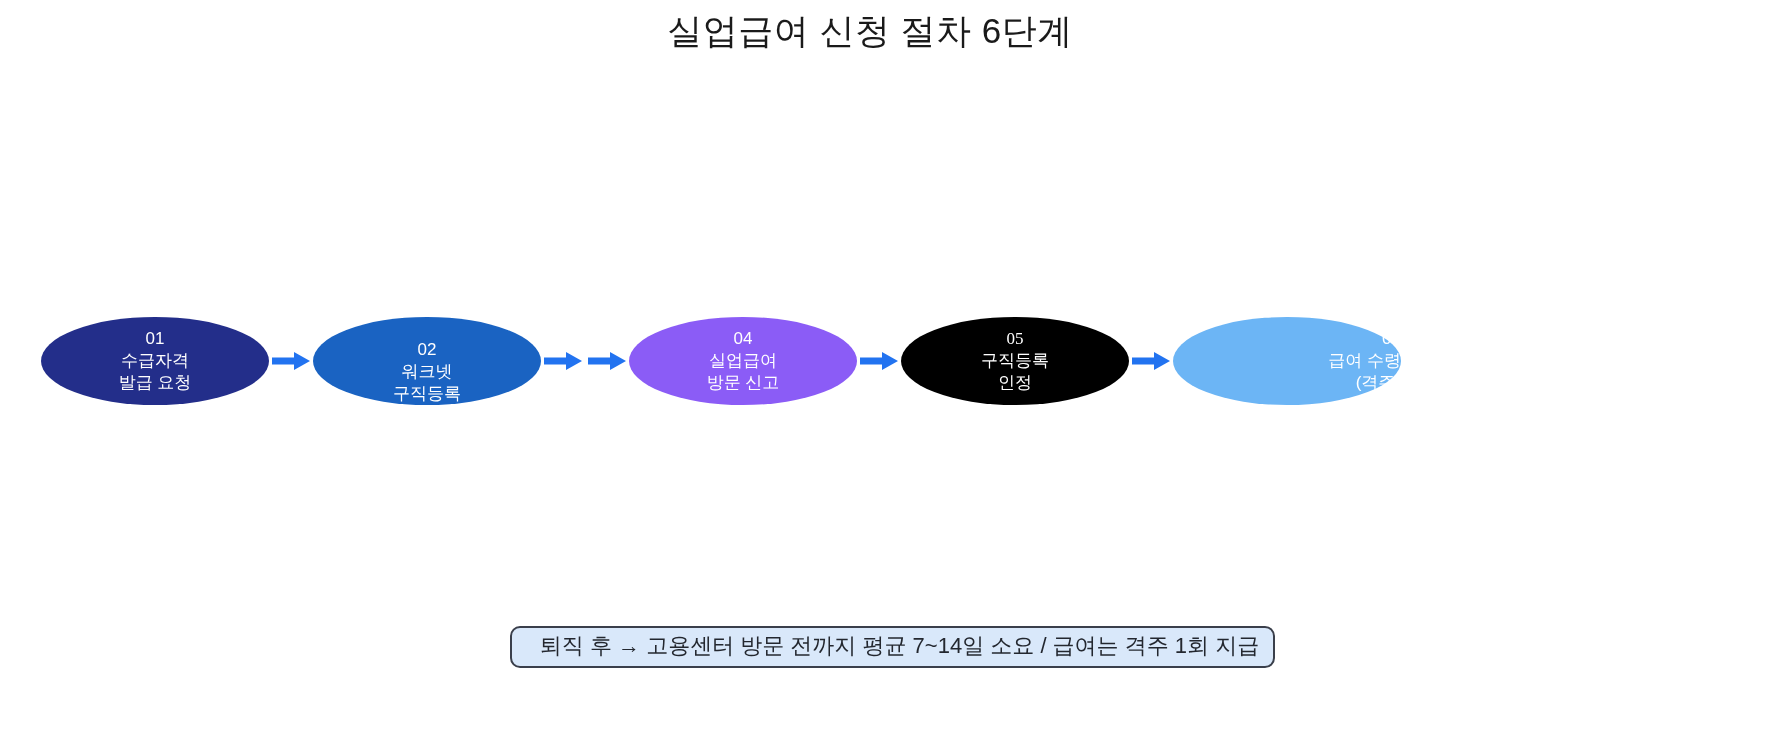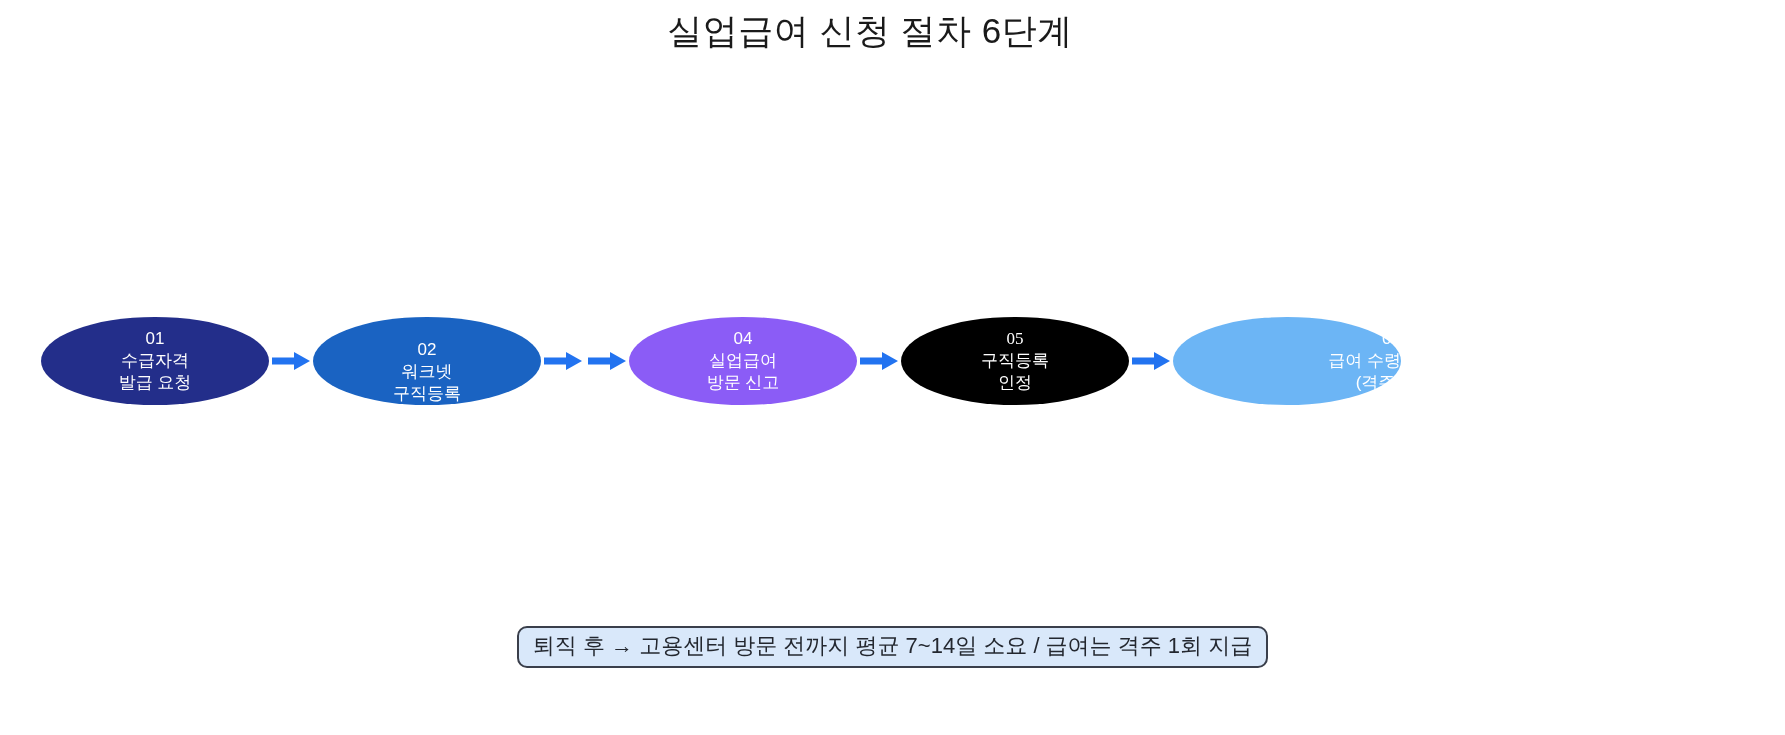--- a/index.html
+++ b/index.html
@@ -62,21 +62,21 @@
     top: 626px;
     left: 0;
     width: 1785px;
     display: flex;
     justify-content: center;
   }
   .note-box {
     border: 2px solid #3a3f4b;
     border-radius: 10px;
     background: #d9e8fa;
-    padding: 4px 14px 6px 14px;
+    padding: 4px 14px 6px 28px;
     font-size: 22px;
     line-height: 28px;
     color: #23272f;
     white-space: nowrap;
   }
 </style>
 </head>
 <body>
 
 <div id="figure">

